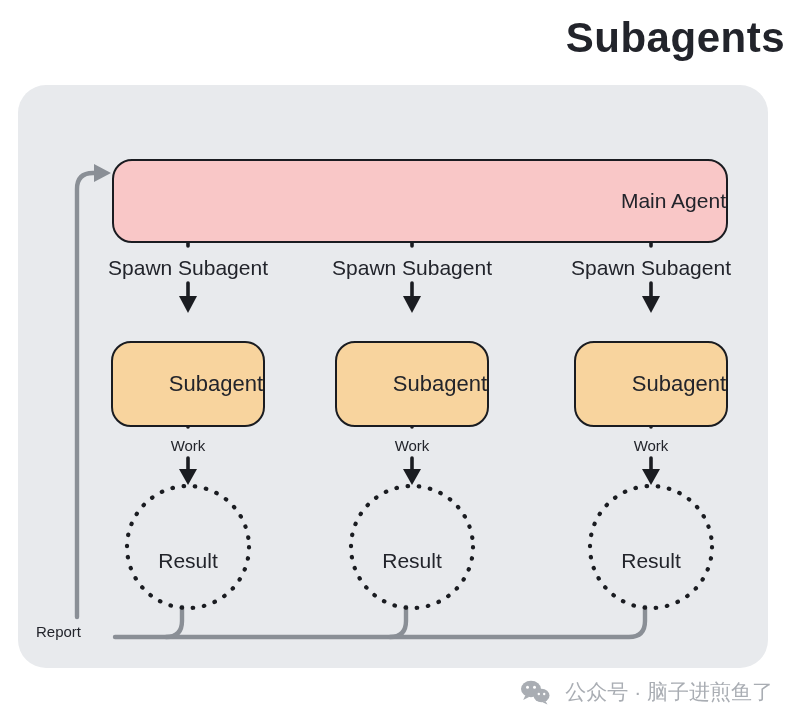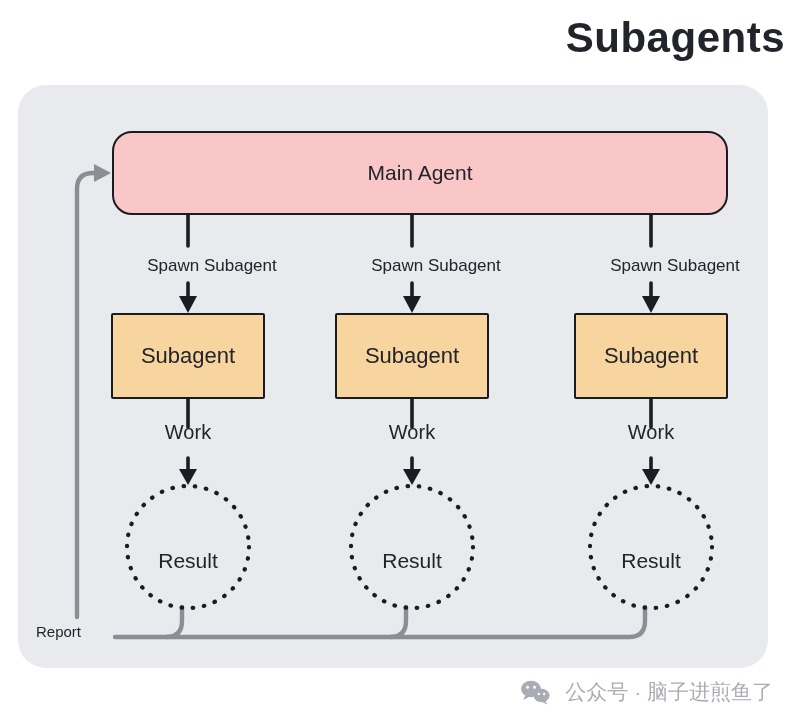--- a/index.html
+++ b/index.html
@@ -22,38 +22,38 @@
     position:absolute; left:18px; top:85px; width:750px; height:583px;
     background:var(--canvas-bg); border-radius:28px;
   }
   .canvas svg{position:absolute; left:0; top:0;}
   .black-line{stroke:var(--ink); stroke-width:3.6; stroke-linecap:round;}
   .arrow-head{fill:var(--ink);}
   .gray-line{stroke:var(--line-gray); stroke-width:4.4; fill:none; stroke-linecap:round;}
   .gray-head{fill:var(--line-gray);}
   .dot-circle{stroke:var(--ink); fill:none; stroke-width:4.2; stroke-dasharray:0.5 10.8; stroke-linecap:round;}
   .node{
-    position:absolute; display:flex; align-items:center; justify-content:center;
-    border:2.2px solid var(--ink); color:var(--text-dark);
+    position:absolute; display:flex; align-items:center; justify-content:flex-end;
+    border:2.2px solid var(--ink); color:var(--text-dark);margin-top:28px;
   }
   .main-agent{
     left:94px; top:46px; width:616px; height:84px;
     background:var(--main-fill); border-radius:20px; font-size:21px;
   }
   .subagent{
     top:228px; width:154px; height:86px;
-    background:var(--sub-fill); border-radius:2px; font-size:22px;
+    background:var(--sub-fill); border-radius:20px; font-size:22px;
   }
   .sub-1{left:93px;} .sub-2{left:317px;} .sub-3{left:556px;}
   .edge-label{
     position:absolute; transform:translateX(-50%);
     color:var(--text-dark); white-space:nowrap; text-align:center;
   }
-  .spawn-label{top:171px; font-size:17px;margin-left:24px;}
-  .work-label{top:336px; font-size:20px;}
+  .spawn-label{top:171px; font-size:21px;}
+  .work-label{top:352px; font-size:15px;}
   .lx-1{left:170px;} .lx-2{left:394px;} .lx-3{left:633px;}
   .result-label{
     position:absolute; top:476px; transform:translate(-50%,-50%);
     font-size:21px; color:var(--text-dark); white-space:nowrap;
   }
   .report-label{
     position:absolute; left:18px; top:538px;
     font-size:15px; color:var(--text-dark);
   }
   .watermark{

